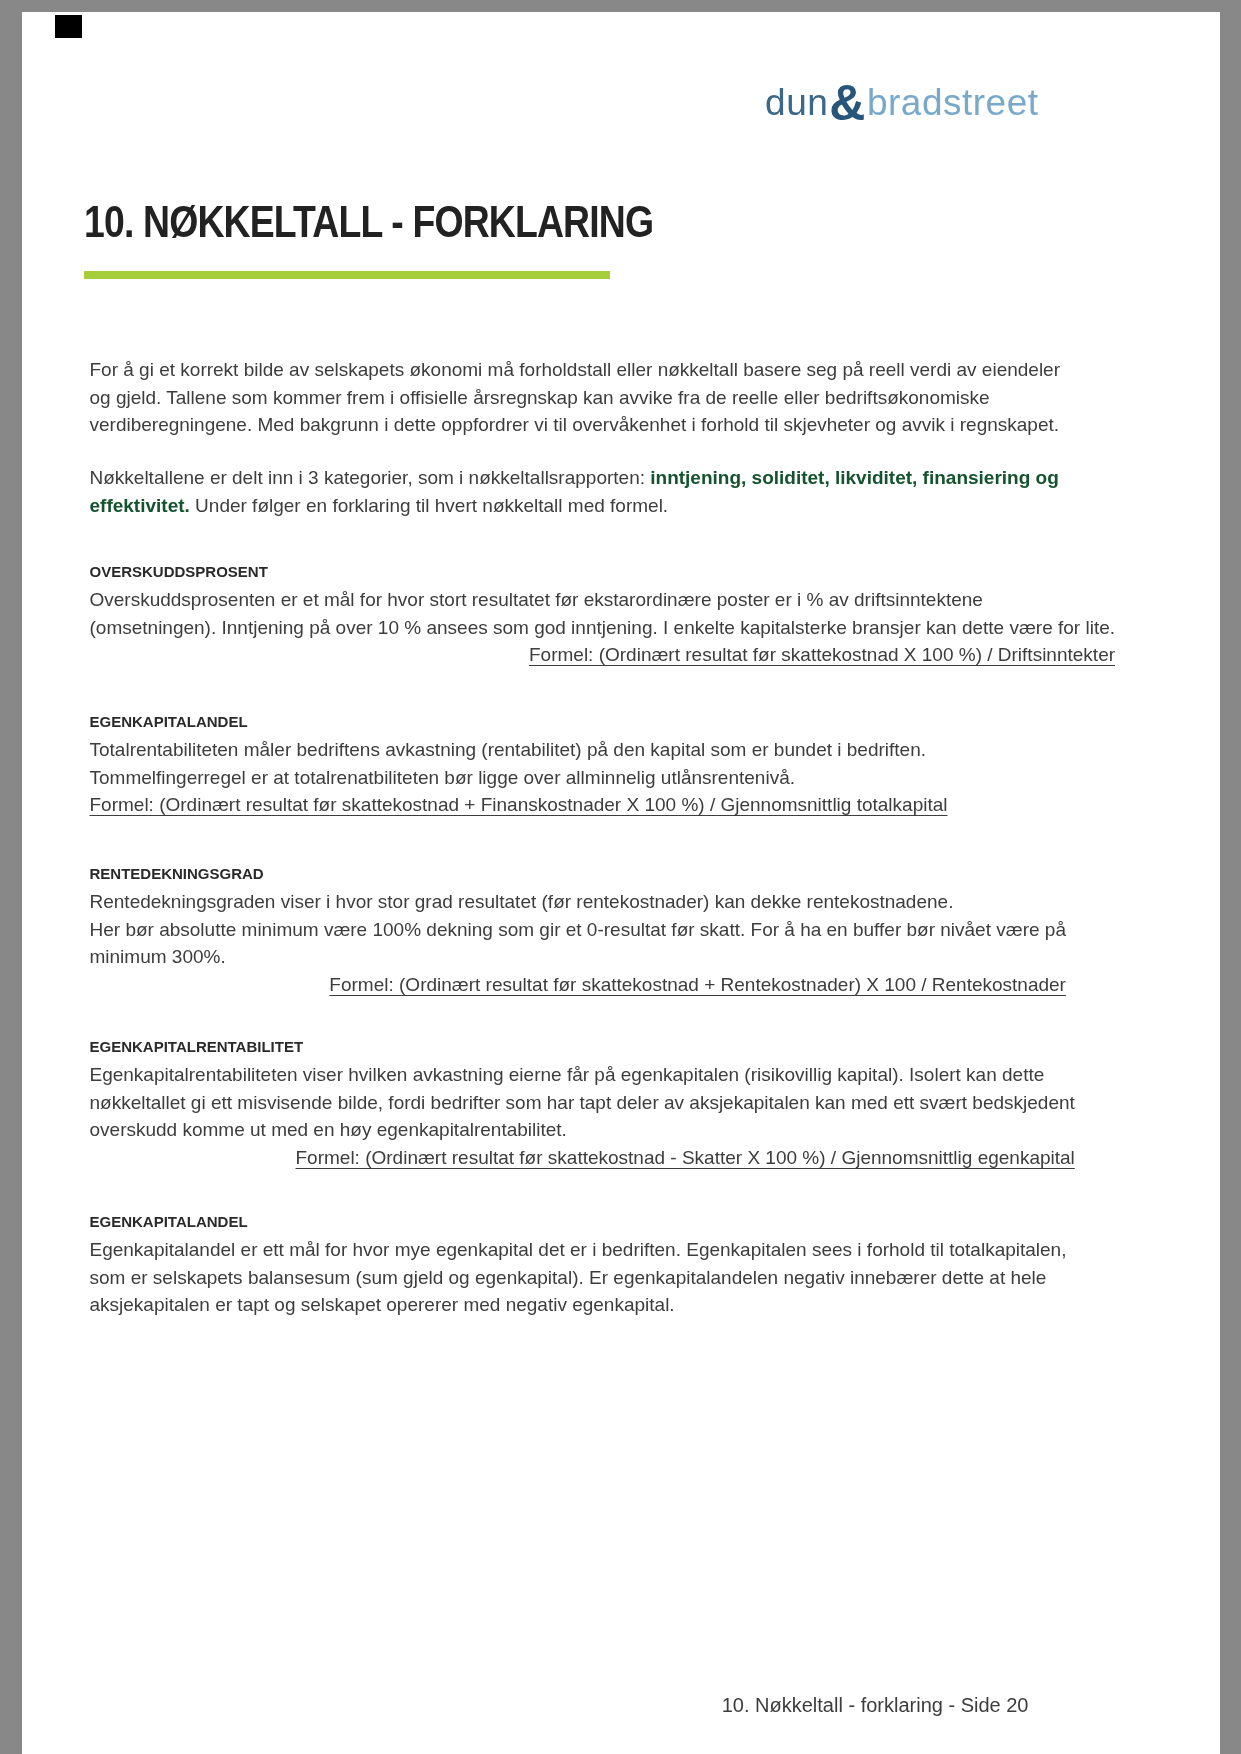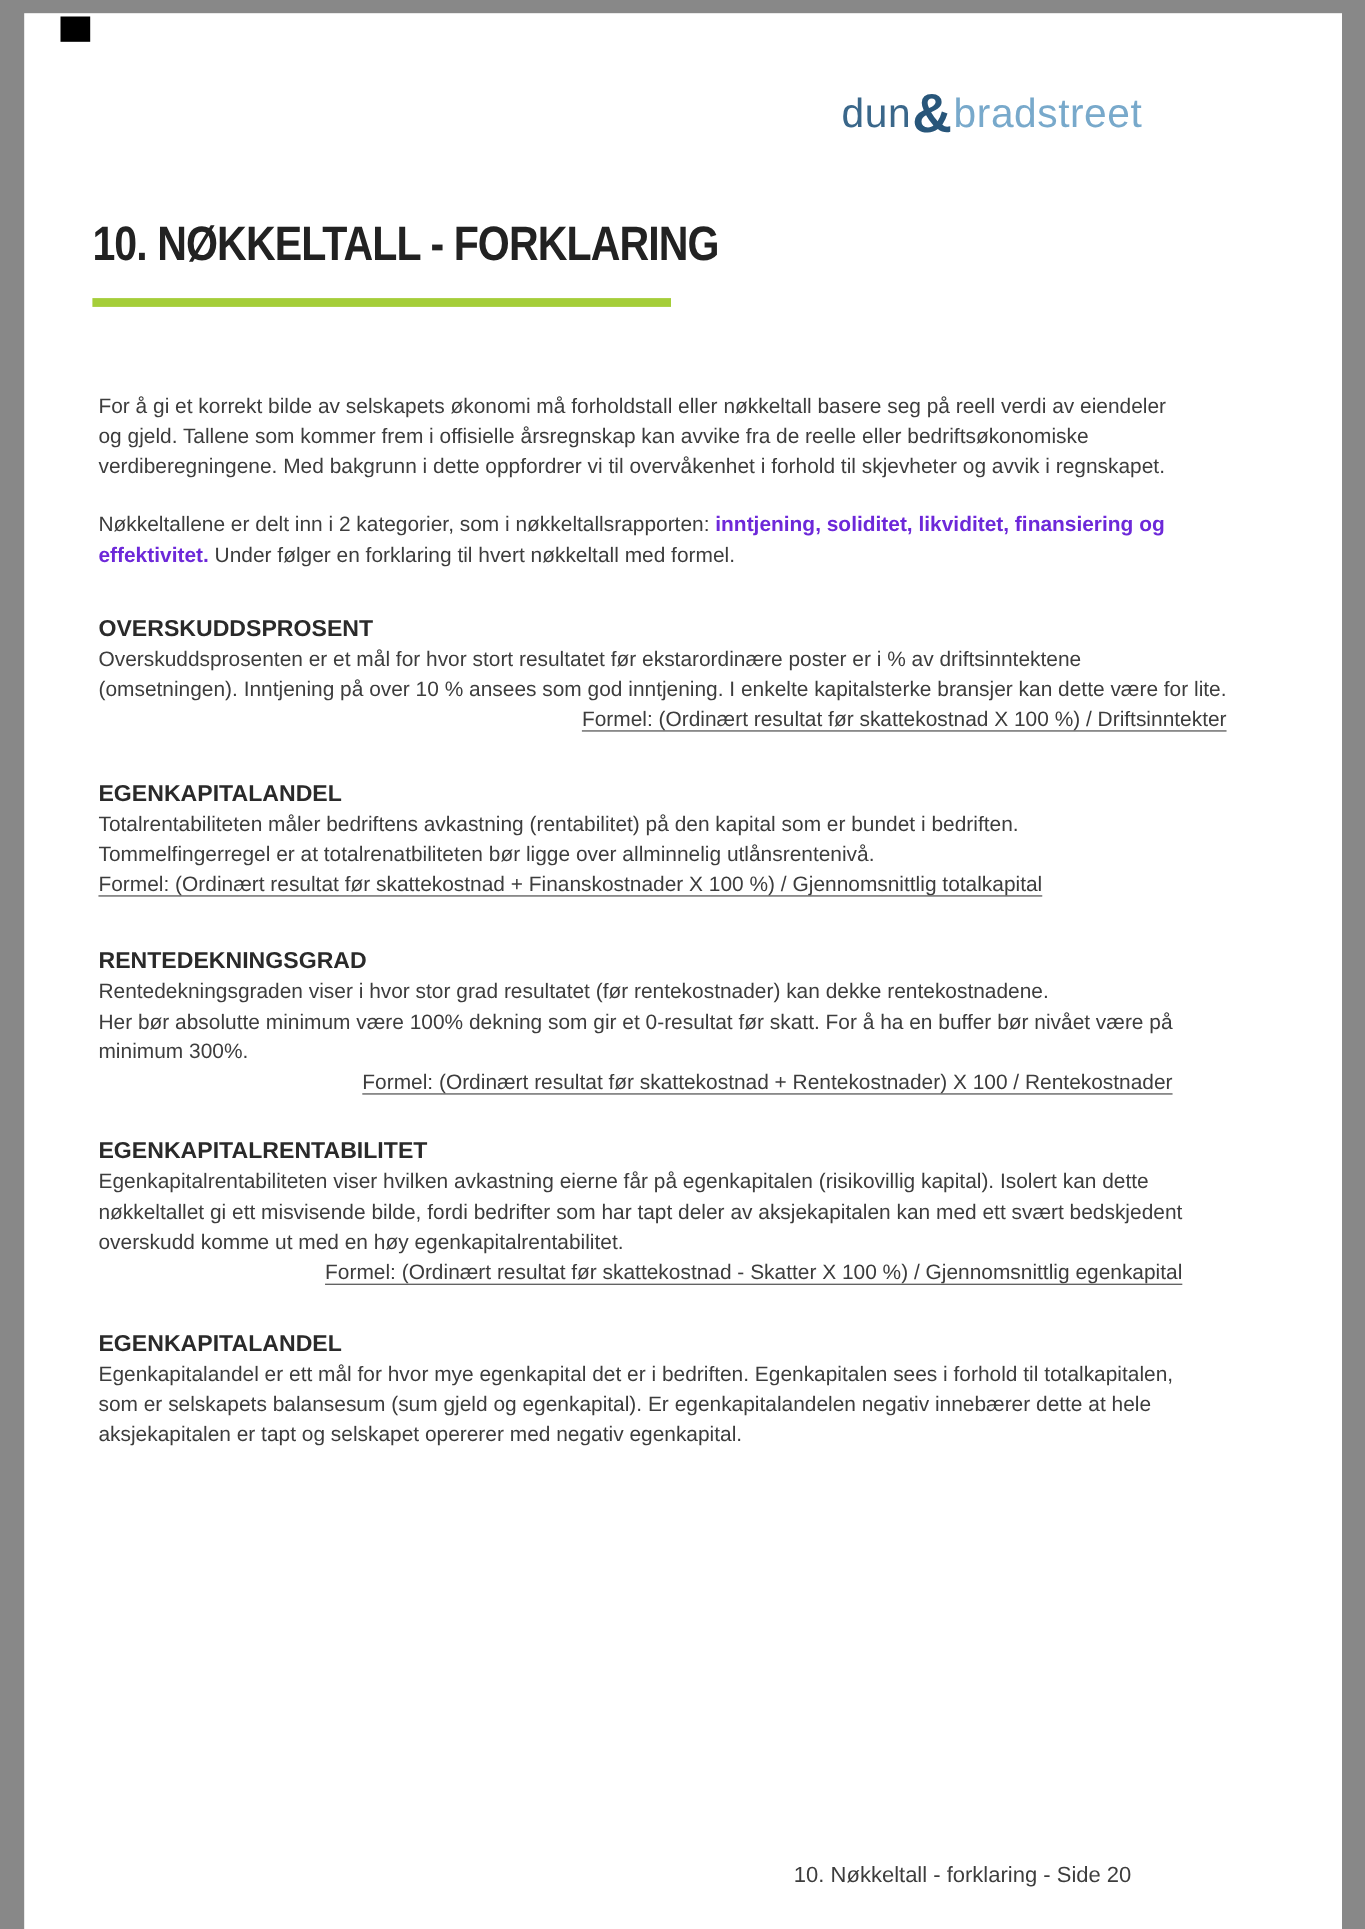--- a/index.html
+++ b/index.html
@@ -34,29 +34,29 @@
   .accent-rule{
     position:absolute;left:62px;top:259px;width:526px;height:8px;
     background:#a5ce39;
   }
   .bodytext{
     font-size:19px;line-height:27.5px;color:#3d3d3d;margin:0;
   }
   .ws{white-space:pre-line;}
   .intro-p1{position:absolute;left:68px;top:344px;}
   .intro-p2{position:absolute;left:68px;top:452px;width:1100px;}
-  .intro-p2 strong{color:#6d28d9;}
+  .intro-p2 strong{color:#14532d;}
   .section{position:absolute;left:68px;}
   .sec-1{top:546px;}
   .sec-2{top:696px;}
   .sec-3{top:848px;}
   .sec-4{top:1021px;}
   .sec-5{top:1196px;}
   .section h3{
-    margin:0;font-size:21px;line-height:28px;font-weight:bold;
+    margin:0;font-size:15px;line-height:28px;font-weight:bold;
     color:#2a2a2a;letter-spacing:0;
   }
   .formula{
     font-size:19px;line-height:27.5px;margin:0;color:#3d3d3d;
     text-decoration:underline;text-underline-offset:4px;text-decoration-thickness:1px;text-align:right;
   }
   .footer{
     position:absolute;top:1682px;right:191px;
     font-size:20px;color:#3d3d3d;white-space:nowrap;
   }
@@ -73,21 +73,21 @@
   </div>
 
   <h1 class="title">10. NØKKELTALL - FORKLARING</h1>
 
   <div class="accent-rule"></div>
 
   <p class="bodytext ws intro-p1">For å gi et korrekt bilde av selskapets økonomi må forholdstall eller nøkkeltall basere seg på reell verdi av eiendeler
 og gjeld. Tallene som kommer frem i offisielle årsregnskap kan avvike fra de reelle eller bedriftsøkonomiske
 verdiberegningene. Med bakgrunn i dette oppfordrer vi til overvåkenhet i forhold til skjevheter og avvik i regnskapet.</p>
 
-  <p class="bodytext intro-p2"><span>Nøkkeltallene er delt inn i 2 kategorier, som i nøkkeltallsrapporten: </span><strong>inntjening, soliditet, likviditet, finansiering og</strong><br><strong>effektivitet.</strong><span> Under følger en forklaring til hvert nøkkeltall med formel.</span></p>
+  <p class="bodytext intro-p2"><span>Nøkkeltallene er delt inn i 3 kategorier, som i nøkkeltallsrapporten: </span><strong>inntjening, soliditet, likviditet, finansiering og</strong><br><strong>effektivitet.</strong><span> Under følger en forklaring til hvert nøkkeltall med formel.</span></p>
 
   <div class="section sec-1">
     <h3>OVERSKUDDSPROSENT</h3>
     <p class="bodytext ws">Overskuddsprosenten er et mål for hvor stort resultatet før ekstarordinære poster er i % av driftsinntektene
 (omsetningen). Inntjening på over 10 % ansees som god inntjening. I enkelte kapitalsterke bransjer kan dette være for lite.</p>
     <p class="formula">Formel: (Ordinært resultat før skattekostnad X 100 %) / Driftsinntekter</p>
   </div>
 
   <div class="section sec-2">
     <h3>EGENKAPITALANDEL</h3>

